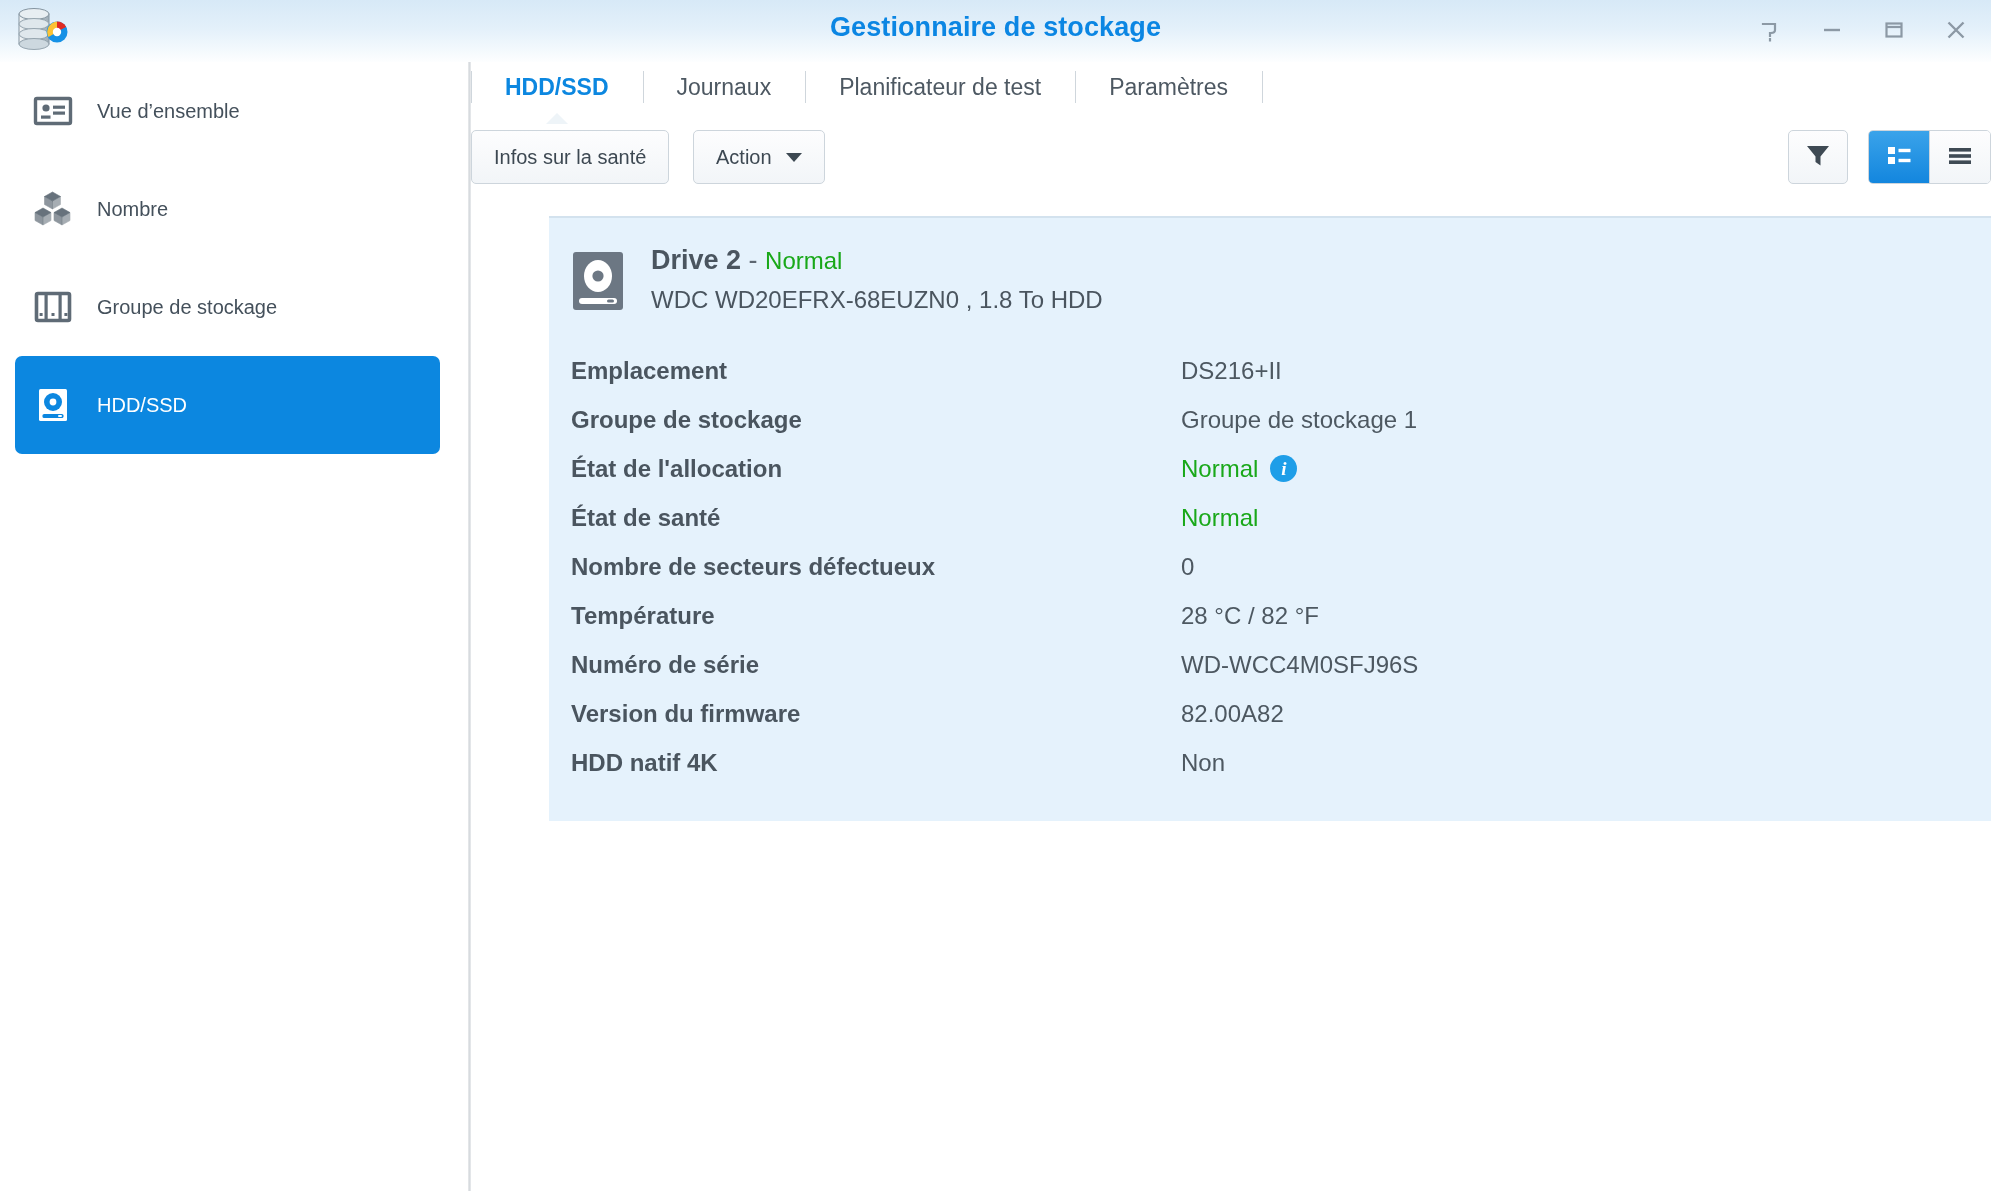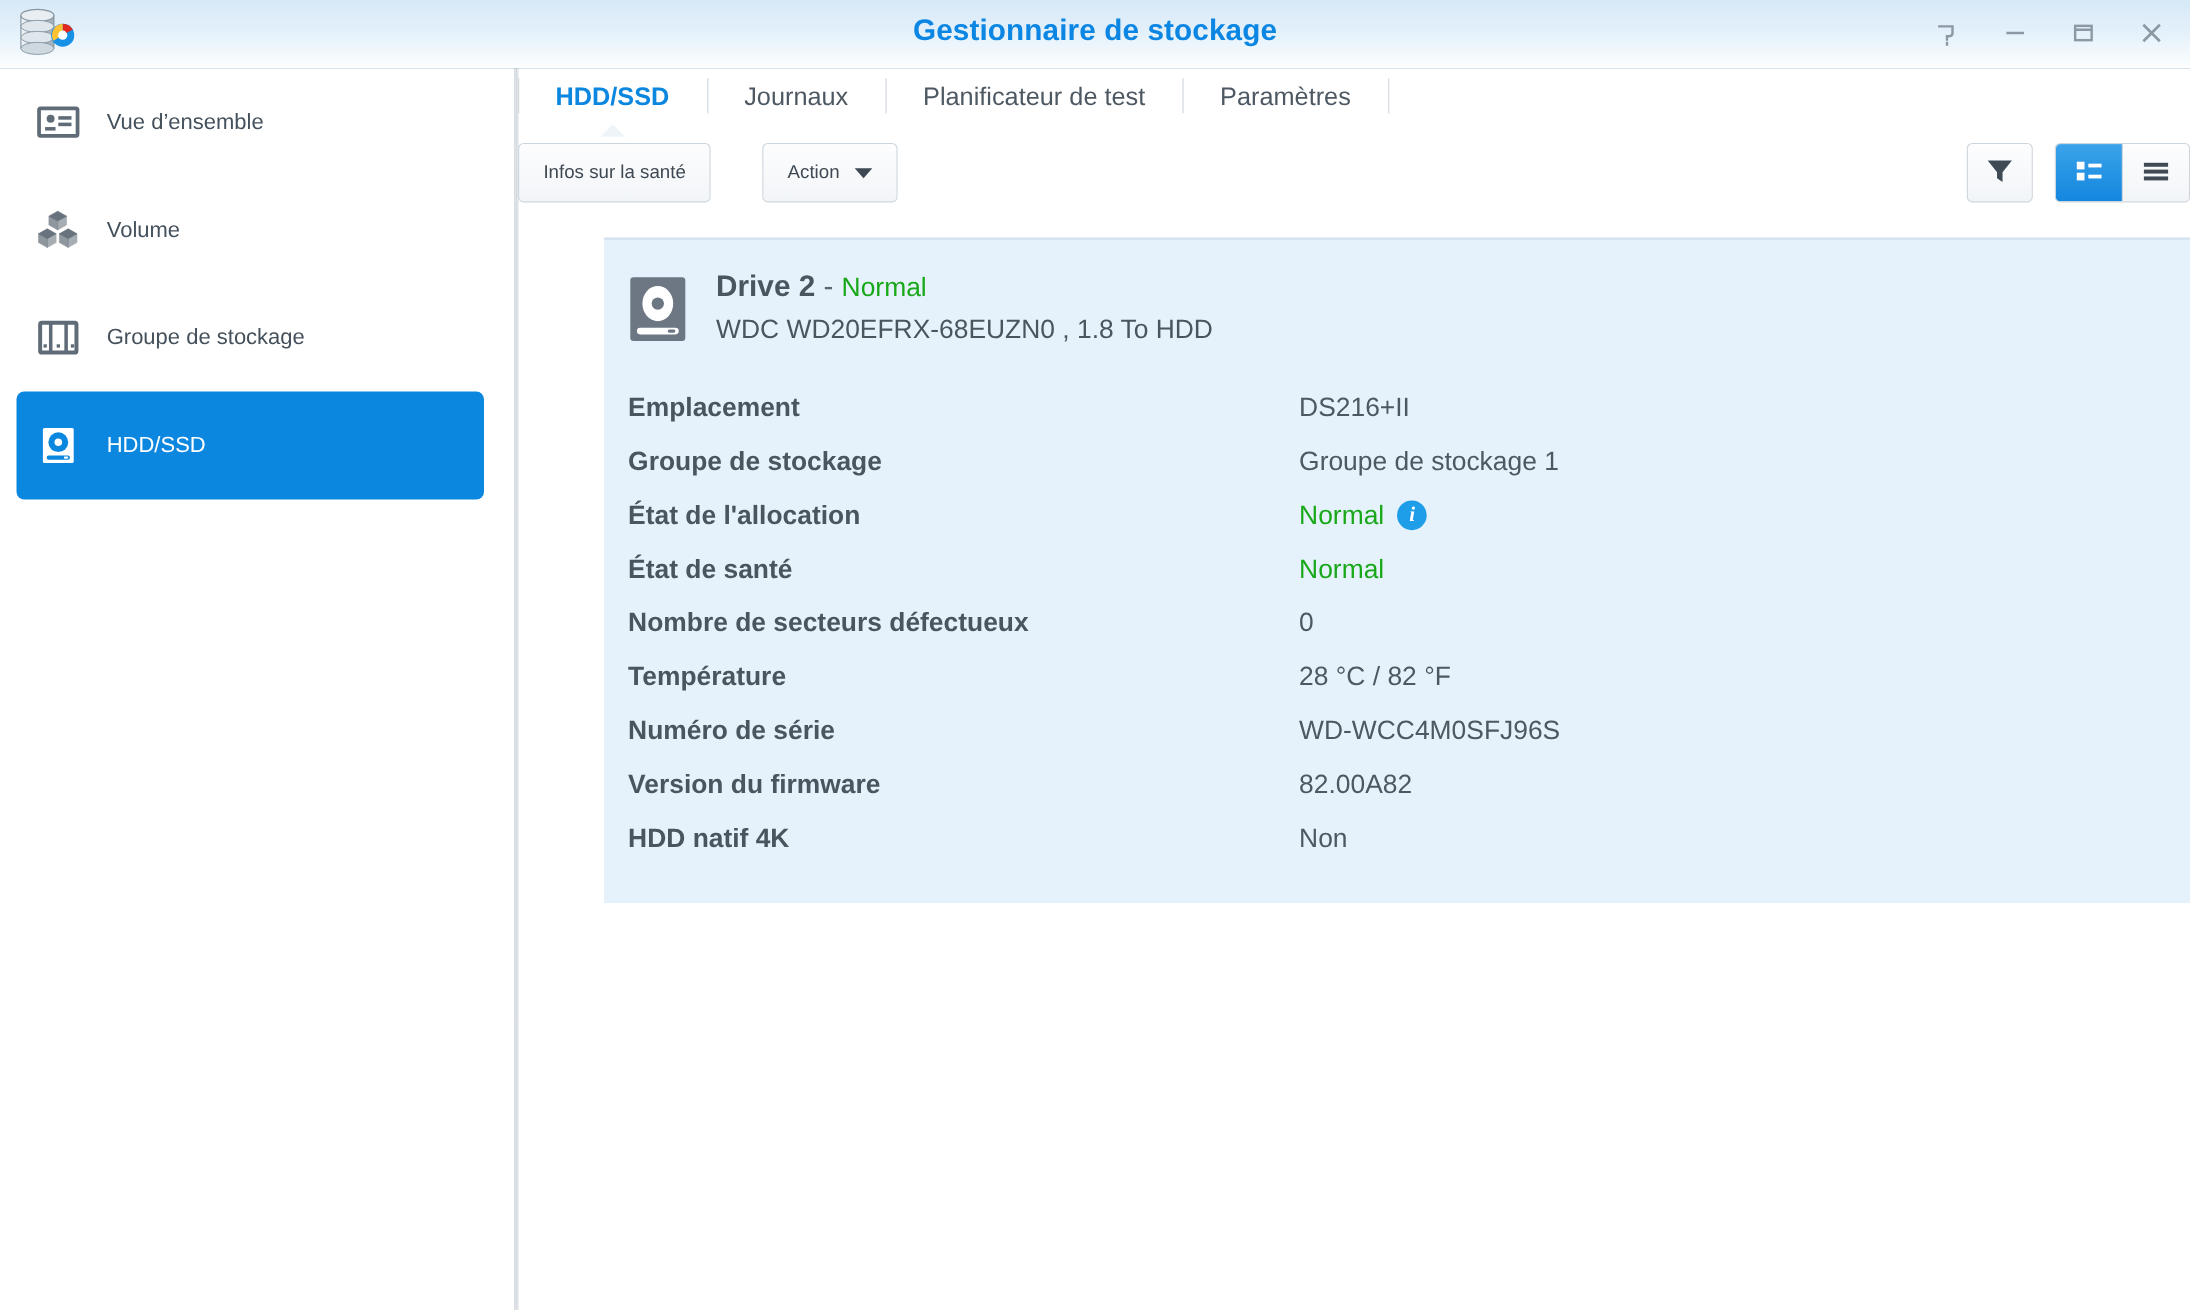--- a/index.html
+++ b/index.html
@@ -185,21 +185,21 @@
     position: absolute;
     top: 0;
     height: 54px;
     display: flex;
     align-items: center;
     justify-content: flex-end;
     box-sizing: border-box;
     border: 1px solid #cdd5dc;
     border-radius: 5px;
     background: linear-gradient(to bottom, #fdfdfe 0%, #f2f5f8 100%);
-    font-size: 17px;
+    font-size: 20px;
     color: #3d4852;
     padding: 0 22px;
     white-space: nowrap;
   }
   #btn-health { left: 0; }
   #btn-action { left: 222px; }
   .caret-down {
     display: inline-block;
     margin-left: 14px;
     width: 0; height: 0;
@@ -423,21 +423,21 @@
               <path d="M29.5 9.5 L29.5 17.5 L21.5 22 L21.5 14 Z" opacity="0.55"></path>
               <path d="M12 21 L20 25.5 L12 30 L4 25.5 Z" opacity="0.95"></path>
               <path d="M4 25.5 L12 30 L12 38 L4 33.5 Z" opacity="0.7"></path>
               <path d="M20 25.5 L20 33.5 L12 38 L12 30 Z" opacity="0.55"></path>
               <path d="M31 21 L39 25.5 L31 30 L23 25.5 Z" opacity="0.95"></path>
               <path d="M23 25.5 L31 30 L31 38 L23 33.5 Z" opacity="0.7"></path>
               <path d="M39 25.5 L39 33.5 L31 38 L31 30 Z" opacity="0.55"></path>
             </g>
           </svg>
         </span>
-        <span class="nav-label">Volume</span>
+        <span class="nav-label">Nombre</span>
       </div>
 
       <div class="nav-item">
         <span class="nav-icon">
           <svg viewBox="0 0 44 44" width="44" height="44">
             <rect x="5.5" y="8.5" width="33" height="27" rx="1.5" fill="none" stroke="#5f6b76" stroke-width="3.6"></rect>
             <rect x="13.5" y="8.5" width="3.2" height="27" fill="#5f6b76"></rect>
             <rect x="27.5" y="8.5" width="3.2" height="27" fill="#5f6b76"></rect>
             <rect x="8.6" y="28" width="3" height="3" fill="#5f6b76"></rect>
             <rect x="20.5" y="28" width="3" height="3" fill="#5f6b76"></rect>

